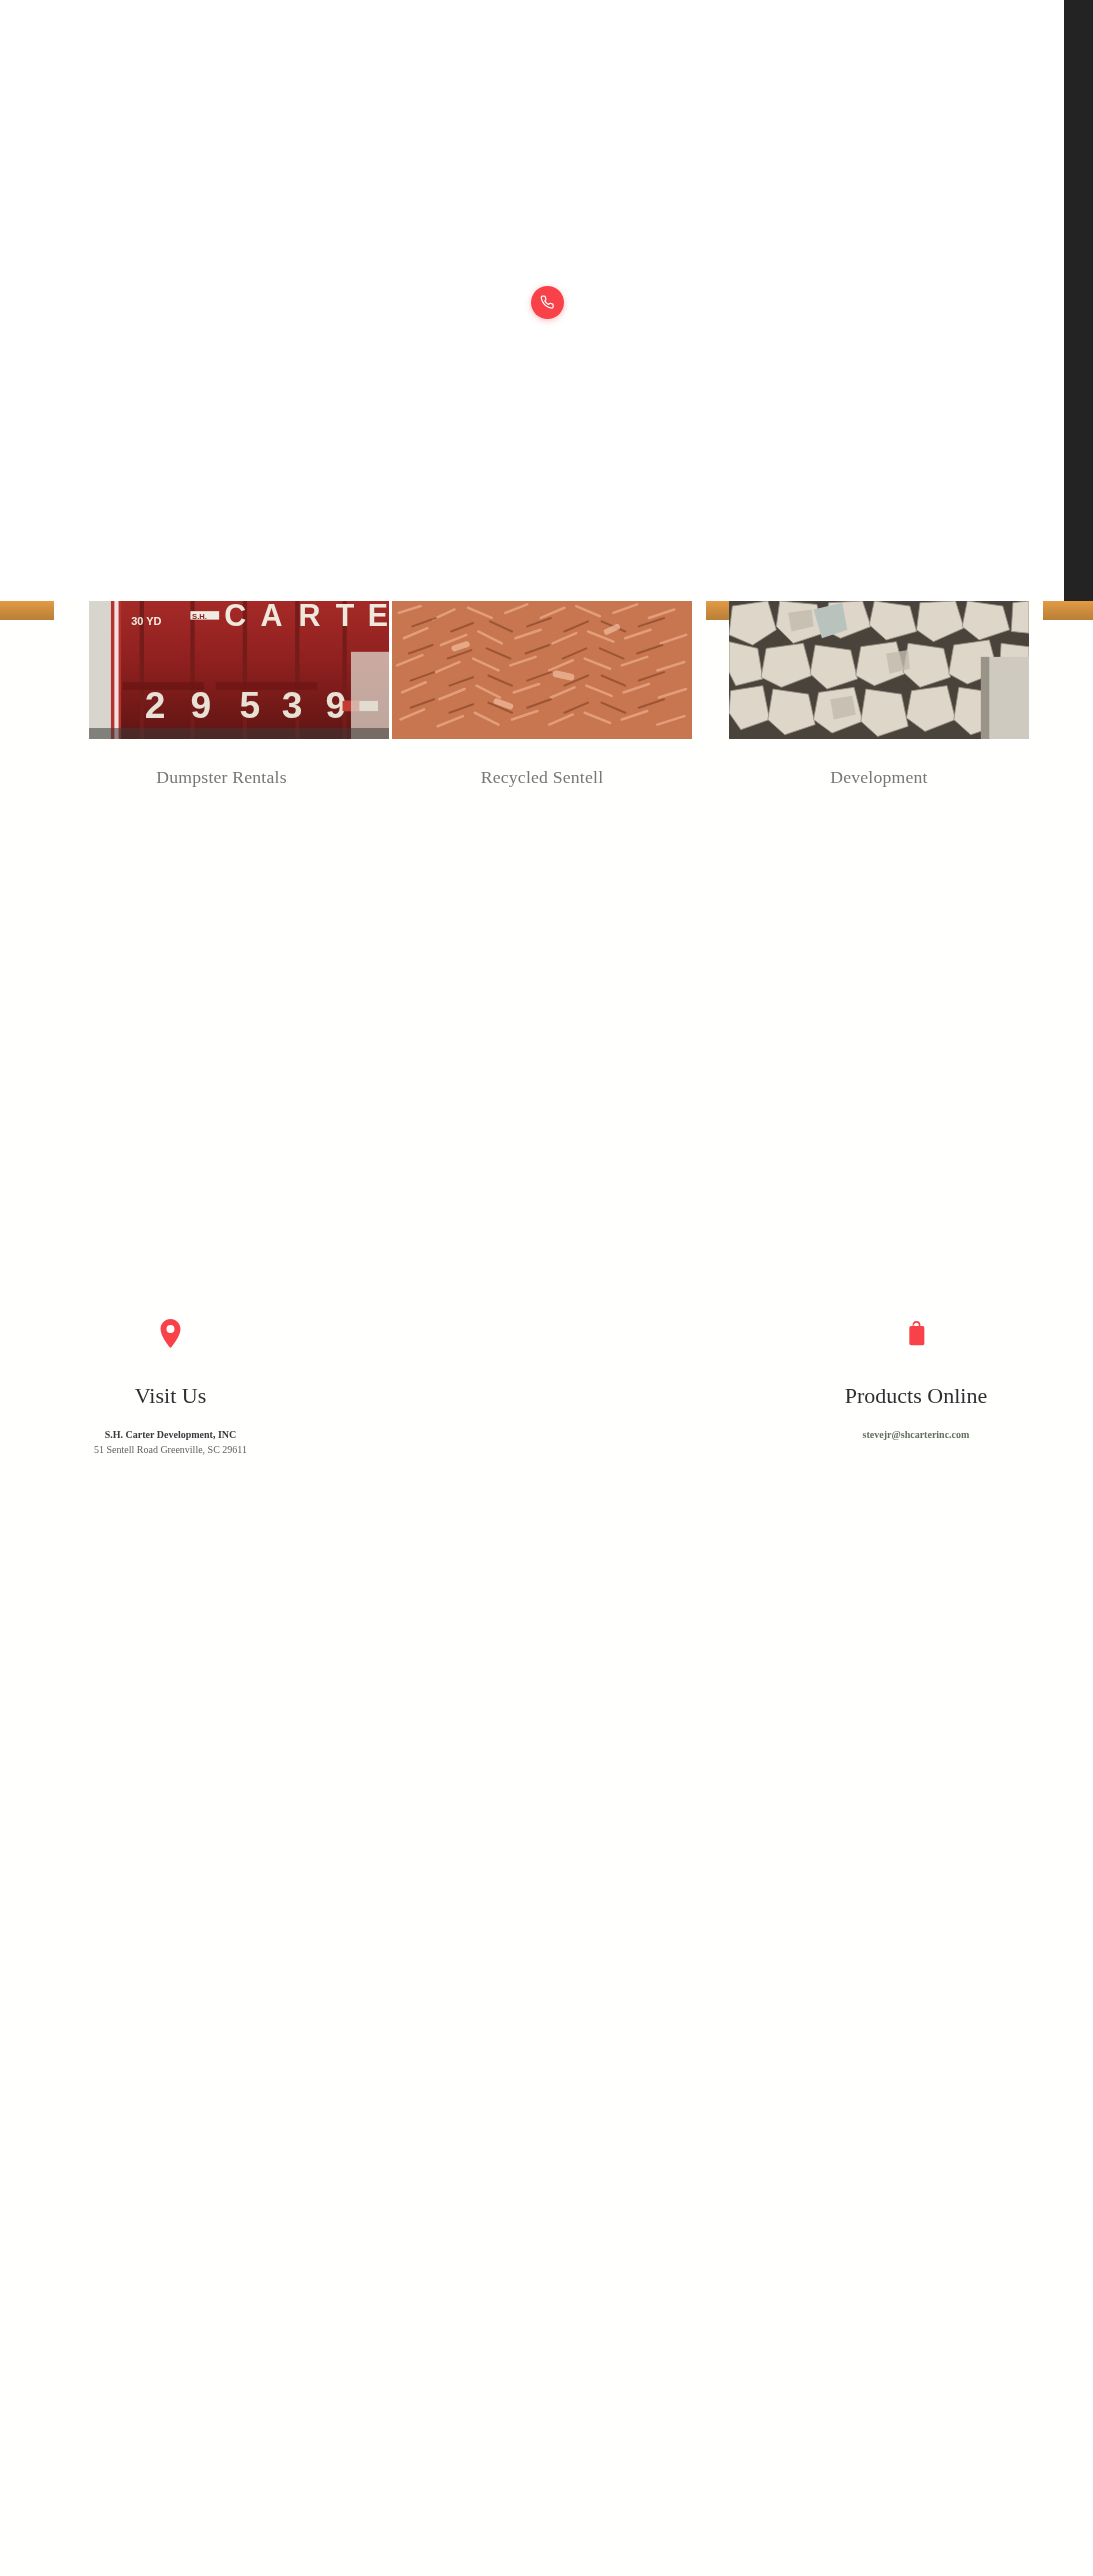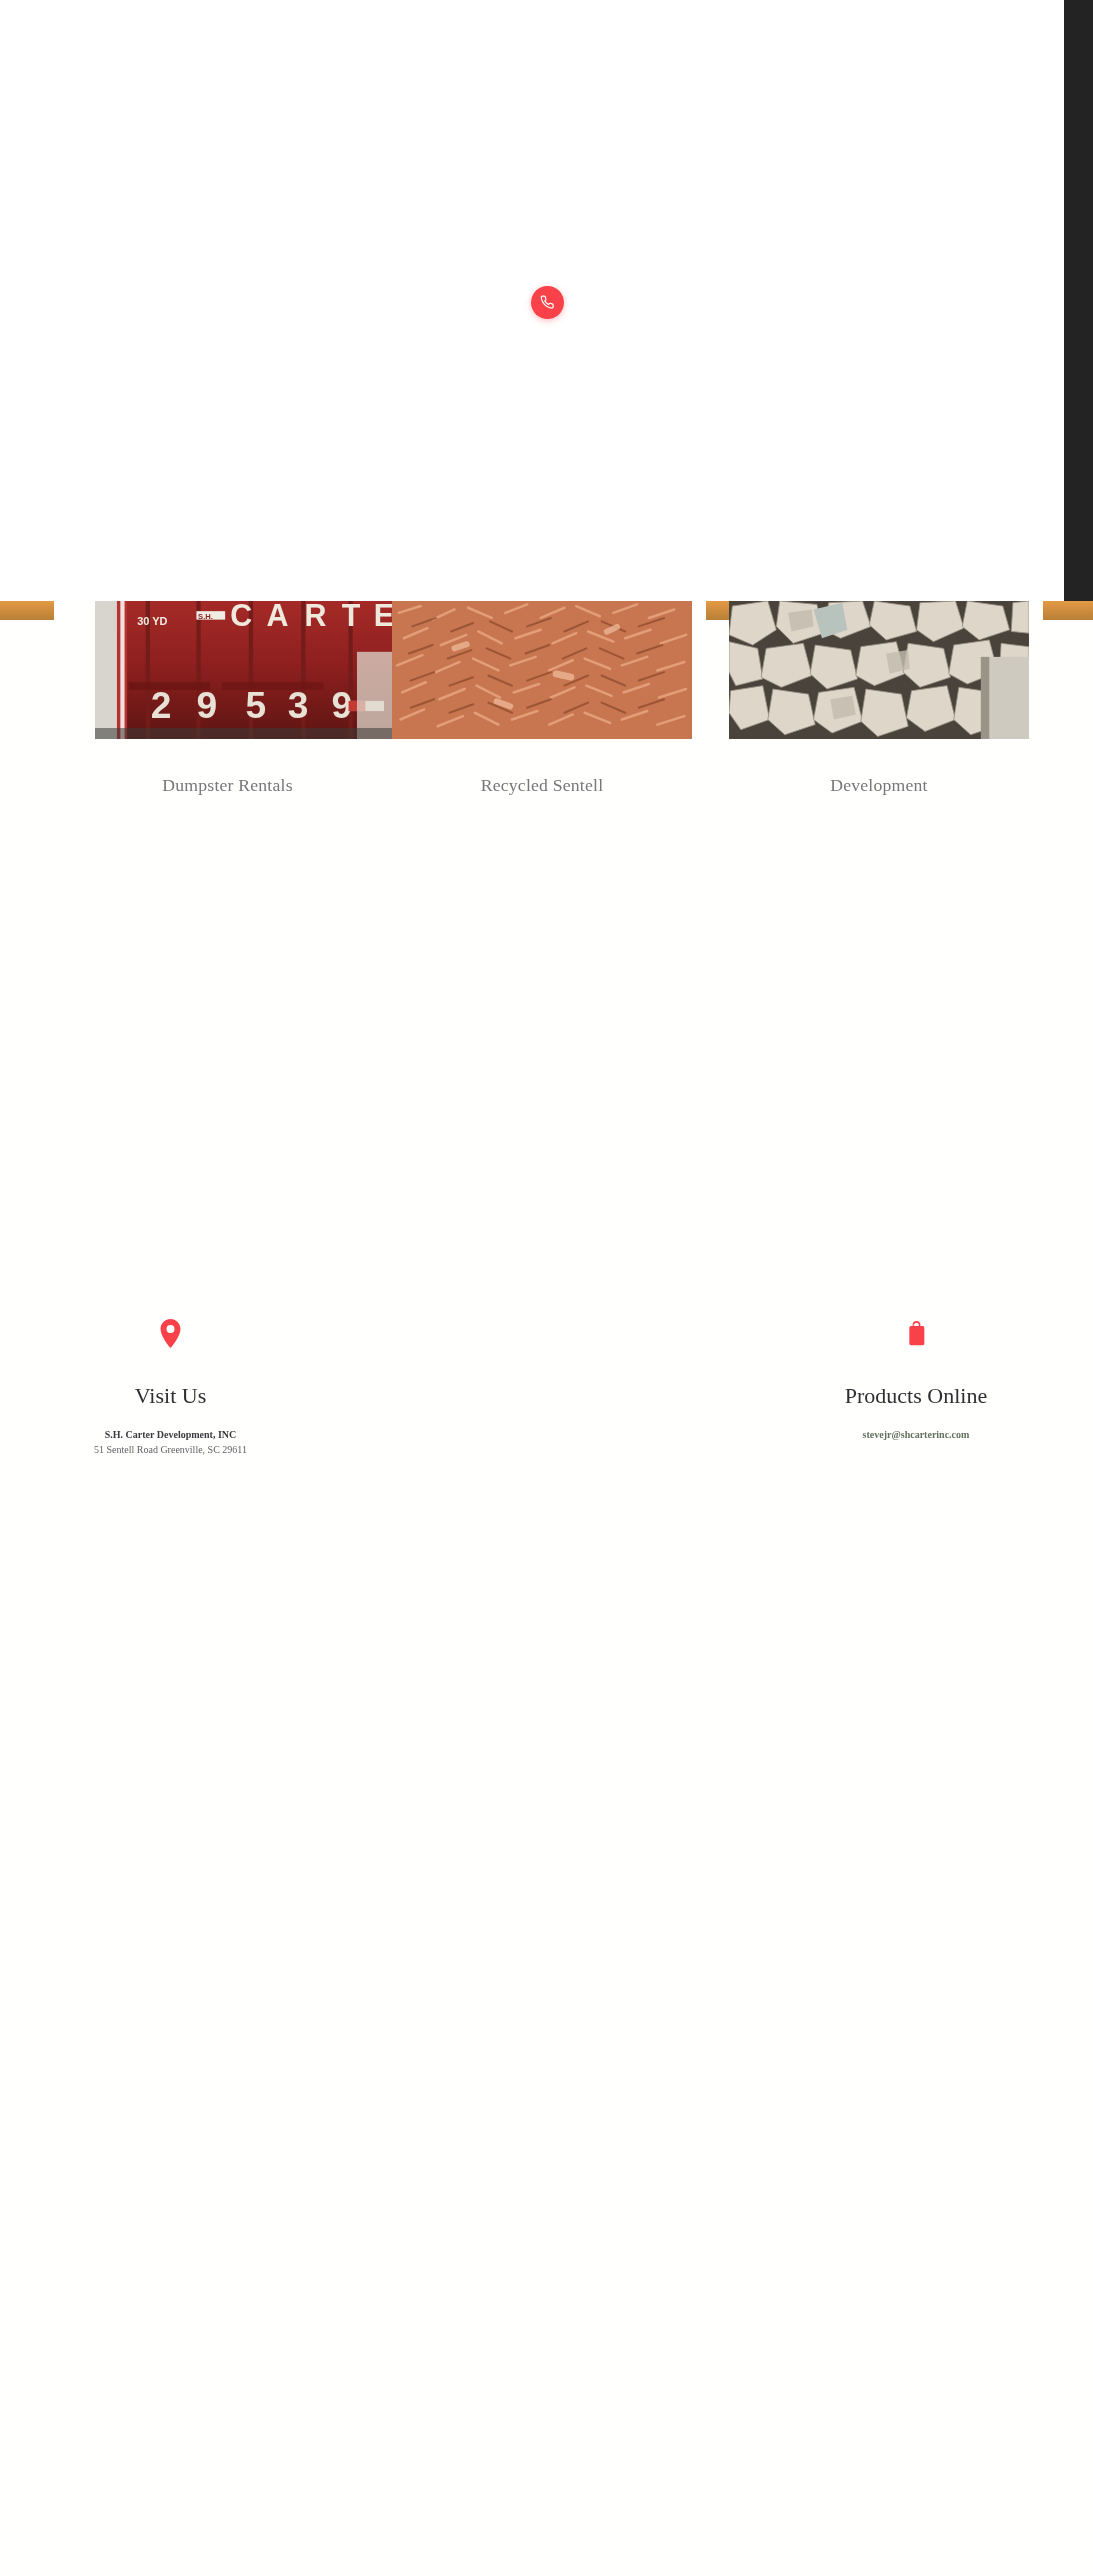--- a/index.html
+++ b/index.html
@@ -75,39 +75,39 @@
   .gb-0 { left: 0;     width: 54px; }
   .gb-1 { left: 353px; width: 20px; }
   .gb-2 { left: 706px; width: 23.6px; }
   .gb-3 { left: 1043px; width: 50px; }
 
   .card {
     position: absolute;
     top: 0;
     width: 300px;
   }
-  .card-0 { left: 60px; padding-left: 35px; }
+  .card-0 { left: 54px; padding-left: 35px; }
   .card-1 { left: 392px; }
   .card-2 { left: 729px; }
 
   .card-media {
     width: 300px;
     height: 138px;
     overflow: hidden;
     position: relative;
     display: block;
     border: none;
     padding: 0;
     cursor: pointer;
     background: #caa;
   }
   .card-media svg { display: block; width: 100%; height: 100%; }
 
   .card-label {
-    margin-top: 36px;
+    margin-top: 28px;
     text-align: center;
     font-family: "Liberation Serif", serif;
     font-size: 17.7px;
     color: #77767a;
     letter-spacing: 0.2px;
     line-height: 1.2;
   }
 
   
   .contact {

